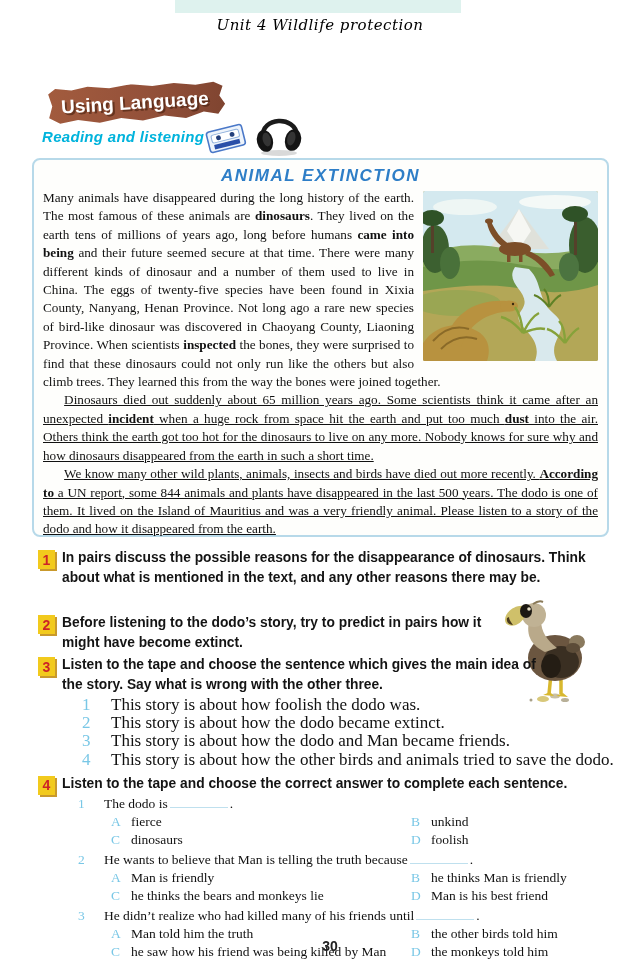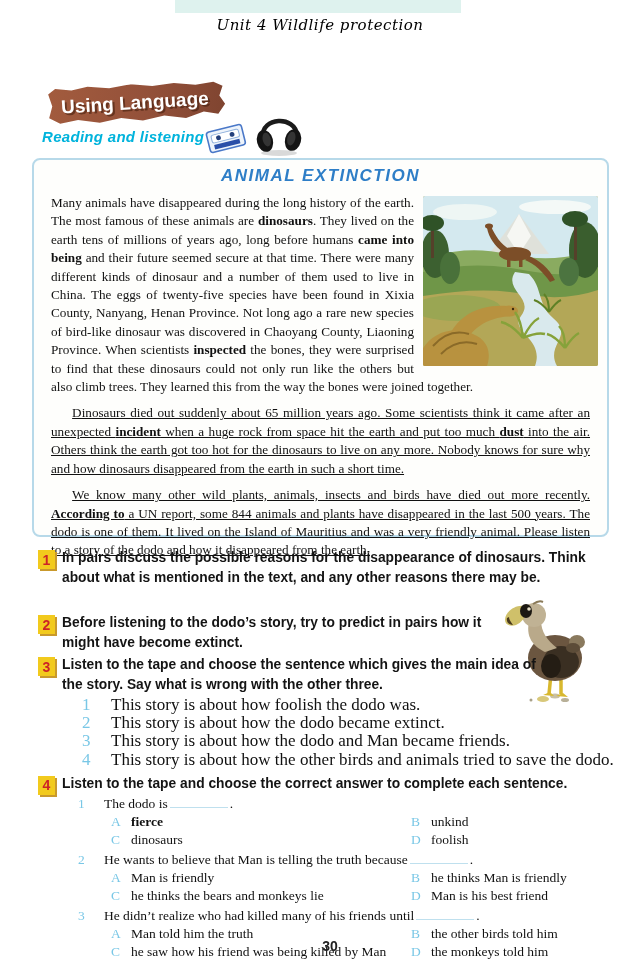--- a/index.html
+++ b/index.html
@@ -21,21 +21,21 @@
   .subtitle{position:absolute;left:42px;top:128px;font-family:"Liberation Sans",sans-serif;
         font-weight:bold;font-style:italic;font-size:15px;color:#00b3dc;letter-spacing:.3px;}
   .cassette{position:absolute;left:205px;top:123px;}
   .headphones{position:absolute;left:254px;top:109px;}
 
   .passage-box{position:absolute;left:32px;top:158px;width:577px;height:379px;box-sizing:border-box;
         border:2px solid #b7d9e9;border-radius:8px;background:#fefefc;padding:5px 9px 4px 9px;}
   .passage-title{text-align:center;font-family:"Liberation Sans",sans-serif;font-weight:bold;font-style:italic;
         font-size:17px;color:#2e7ec7;letter-spacing:1.5px;margin:1px 0 3px 0;}
   .passage-body{font-size:13.2px;line-height:18.4px;text-align:justify;}
-  .passage-body p{margin:8px;}
+  .passage-body p{margin:0;}
   .passage-body p.indent{text-indent:1.6em;text-decoration:underline;}
   .dino-figure{float:right;width:175px;height:170px;margin:2px 0 4px 9px;border-radius:2px;overflow:hidden;}
 
   .exercises{position:absolute;left:36px;top:544px;width:578px;}
   .ex{position:relative;padding-left:26px;}
   .badge{position:absolute;left:2px;top:2px;width:17px;height:19px;background:#f2ca1d;
         box-shadow:2px 2px 0 #c9992c;color:#cc2327;font-family:"Liberation Sans",sans-serif;
         font-weight:bold;font-size:14px;display:flex;align-items:center;justify-content:center;}
   .ex-head{font-family:"Liberation Sans",sans-serif;font-weight:bold;font-size:13.8px;line-height:19.5px;color:#141414;}
   .ex1{margin-top:4px;margin-bottom:7px;}
@@ -48,21 +48,21 @@
 
   .sub-list{margin-top:2px;font-size:17px;line-height:18.2px;}
   .sub-item{padding-left:20px;}
   .cyan{color:#79c7e6;}
   .sub-item .num{display:inline-block;width:29px;}
   .question{padding-left:16px;font-size:13.5px;line-height:18px;margin-top:2px;}
   .q-stem .num{display:inline-block;width:26px;}
   .blank{display:inline-block;width:58px;height:11px;border-bottom:1px solid #bfe0ee;margin:0 2px;}
   .opt-grid{margin-left:33px;display:grid;grid-template-columns:300px auto;line-height:18px;}
   .opt .letter{display:inline-block;width:20px;}
-  .opt-bold{font-weight:bold;margin-top:36px;}
+  .opt-bold{font-weight:normal;margin-top:36px;}
 
   .page-number{position:absolute;left:0;top:938px;width:100%;text-align:center;
         font-family:"Liberation Sans",sans-serif;font-weight:bold;font-size:14px;color:#222;padding-left:10px;}
 </style>
 </head>
 <body>
 
 <div class="page">
 
   <div class="top-band"></div>

